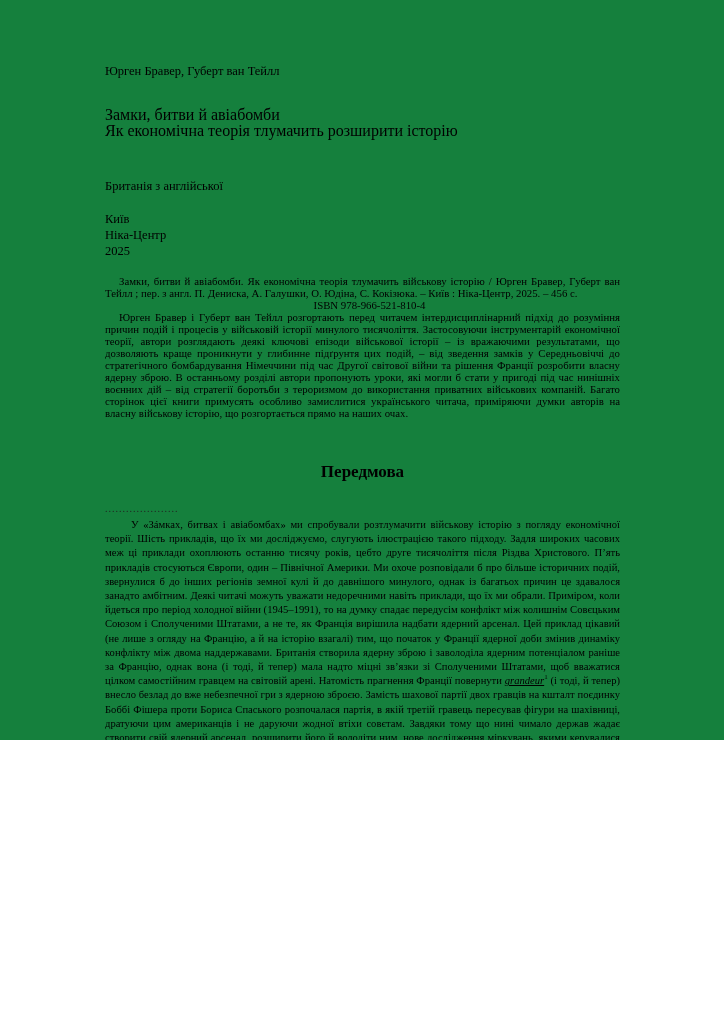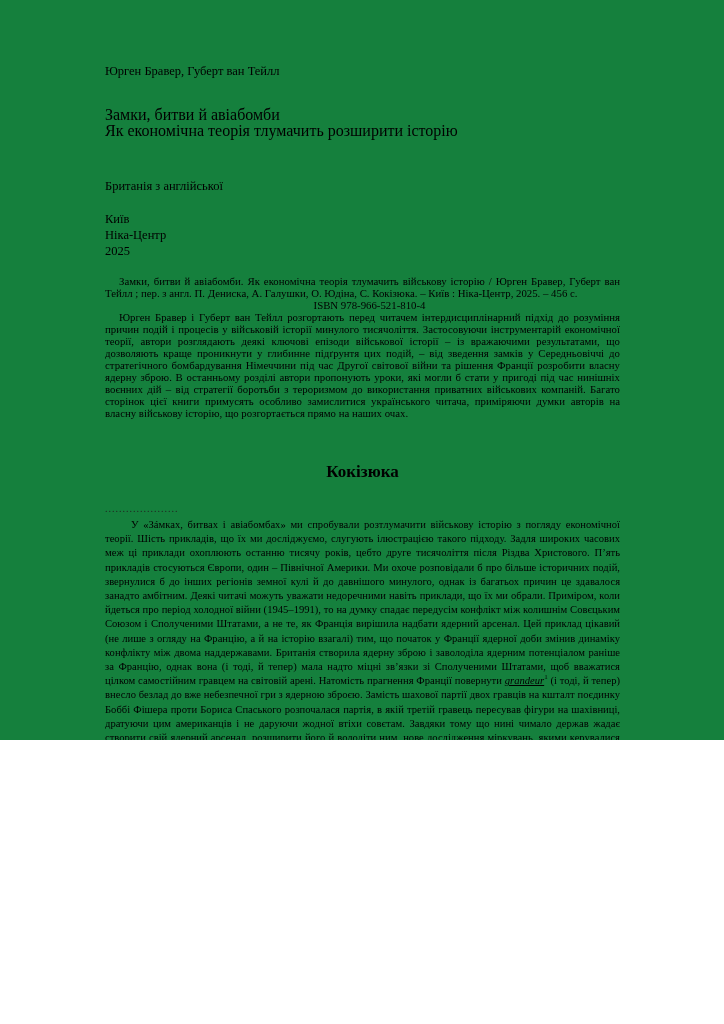--- a/index.html
+++ b/index.html
@@ -120,21 +120,21 @@
       <span class="pub-line">2025</span>
     </p>
   </div>
 
   <div class="imprint">
     <p class="biblio">Замки, битви й авіабомби. Як економічна теорія тлумачить військову історію / Юрген Бравер, Губерт ван Тейлл ; пер. з англ. П. Дениска, А. Галушки, О. Юдіна, С. Кокізюка. – Київ : Ніка-Центр, 2025. – 456 с.</p>
     <p class="isbn">ISBN 978-966-521-810-4</p>
     <p class="annotation">Юрген Бравер і Губерт ван Тейлл розгортають перед читачем інтердисциплінарний підхід до розуміння причин подій і процесів у військовій історії минулого тисячоліття. Застосовуючи інструментарій економічної теорії, автори розглядають деякі ключові епізоди військової історії – із вражаючими результатами, що дозволяють краще проникнути у глибинне підґрунтя цих подій, – від зведення замків у Середньовіччі до стратегічного бомбардування Німеччини під час Другої світової війни та рішення Франції розробити власну ядерну зброю. В останньому розділі автори пропонують уроки, які могли б стати у пригоді під час нинішніх воєнних дій – від стратегії боротьби з тероризмом до використання приватних військових компаній. Багато сторінок цієї книги примусять особливо замислитися українського читача, приміряючи думки авторів на власну військову історію, що розгортається прямо на наших очах.</p>
   </div>
 
-  <h1 class="chapter-heading">Кокізюка</h1>
+  <h1 class="chapter-heading">Передмова</h1>
 
   <p class="dotted">.....................</p>
 
   <p class="body-par"><span>У «Зáмках, битвах і авіабомбах» ми спробували розтлумачити військову історію з погляду економічної теорії. Шість прикладів, що їх ми досліджуємо, слугують ілюстрацією такого підходу. Задля широких часових меж ці приклади охоплюють останню тисячу років, цебто друге тисячоліття після Різдва Христового. П’ять прикладів стосуються Європи, один – Північної Америки. Ми охоче розповідали б про більше історичних подій, звернулися б до інших регіонів земної кулі й до давнішого минулого, однак із багатьох причин це здавалося занадто амбітним. Деякі читачі можуть уважати недоречними навіть приклади, що їх ми обрали. Приміром, коли йдеться про період холодної війни (1945–1991), то на думку спадає передусім конфлікт між колишнім Совєцьким Союзом і Сполученими Штатами, а не те, як Франція вирішила надбати ядерний арсенал. Цей приклад цікавий (не лише з огляду на Францію, а й на історію взагалі) тим, що початок у Франції ядерної доби змінив динаміку конфлікту між двома наддержавами. Британія створила ядерну зброю і заволоділа ядерним потенціалом раніше за Францію, однак вона (і тоді, й тепер) мала надто міцні зв’язки зі Сполученими Штатами, щоб вважатися цілком самостійним гравцем на світовій арені. Натомість прагнення Франції повернути </span><em class="latin">grandeur</em><sup class="fnref">1</sup><span> (і тоді, й тепер) внесло безлад до вже небезпечної гри з ядерною зброєю. Замість шахової партії двох гравців на кшталт поєдинку Боббі Фішера проти Бориса Спаського розпочалася партія, в якій третій гравець пересував фігури на шахівниці, дратуючи цим американців і не даруючи жодної втіхи совєтам. Завдяки тому що нині чимало держав жадає створити свій ядерний арсенал, розширити його й володіти ним, нове дослідження міркувань, якими керувалися французи в 1950-х – 1960-х роках, не видається відхиленням від теми. Увагу економіста тут привертає простий факт, виявлений спостереженнями: конвенційні, неядерні збройні сили вимагали від Франції, як і від будь-якої іншої держави, величезних коштів. З огляду на необхідність упоратися з насущними справами, чи міг мотив, який спонукав Францію створити свою </span><em class="latin">force de frappe</em><sup class="fnref">2</sup><span>, полягати в тому, що було б дешевше</span></p>
 
   <div class="footnotes">
     <p class="footnote"><span class="fn-marker">1</span><span class="fn-text"><span>Велич (фр.). – </span><em>Прим. перекл.</em></span></p>
   </div>
 
 </div>

